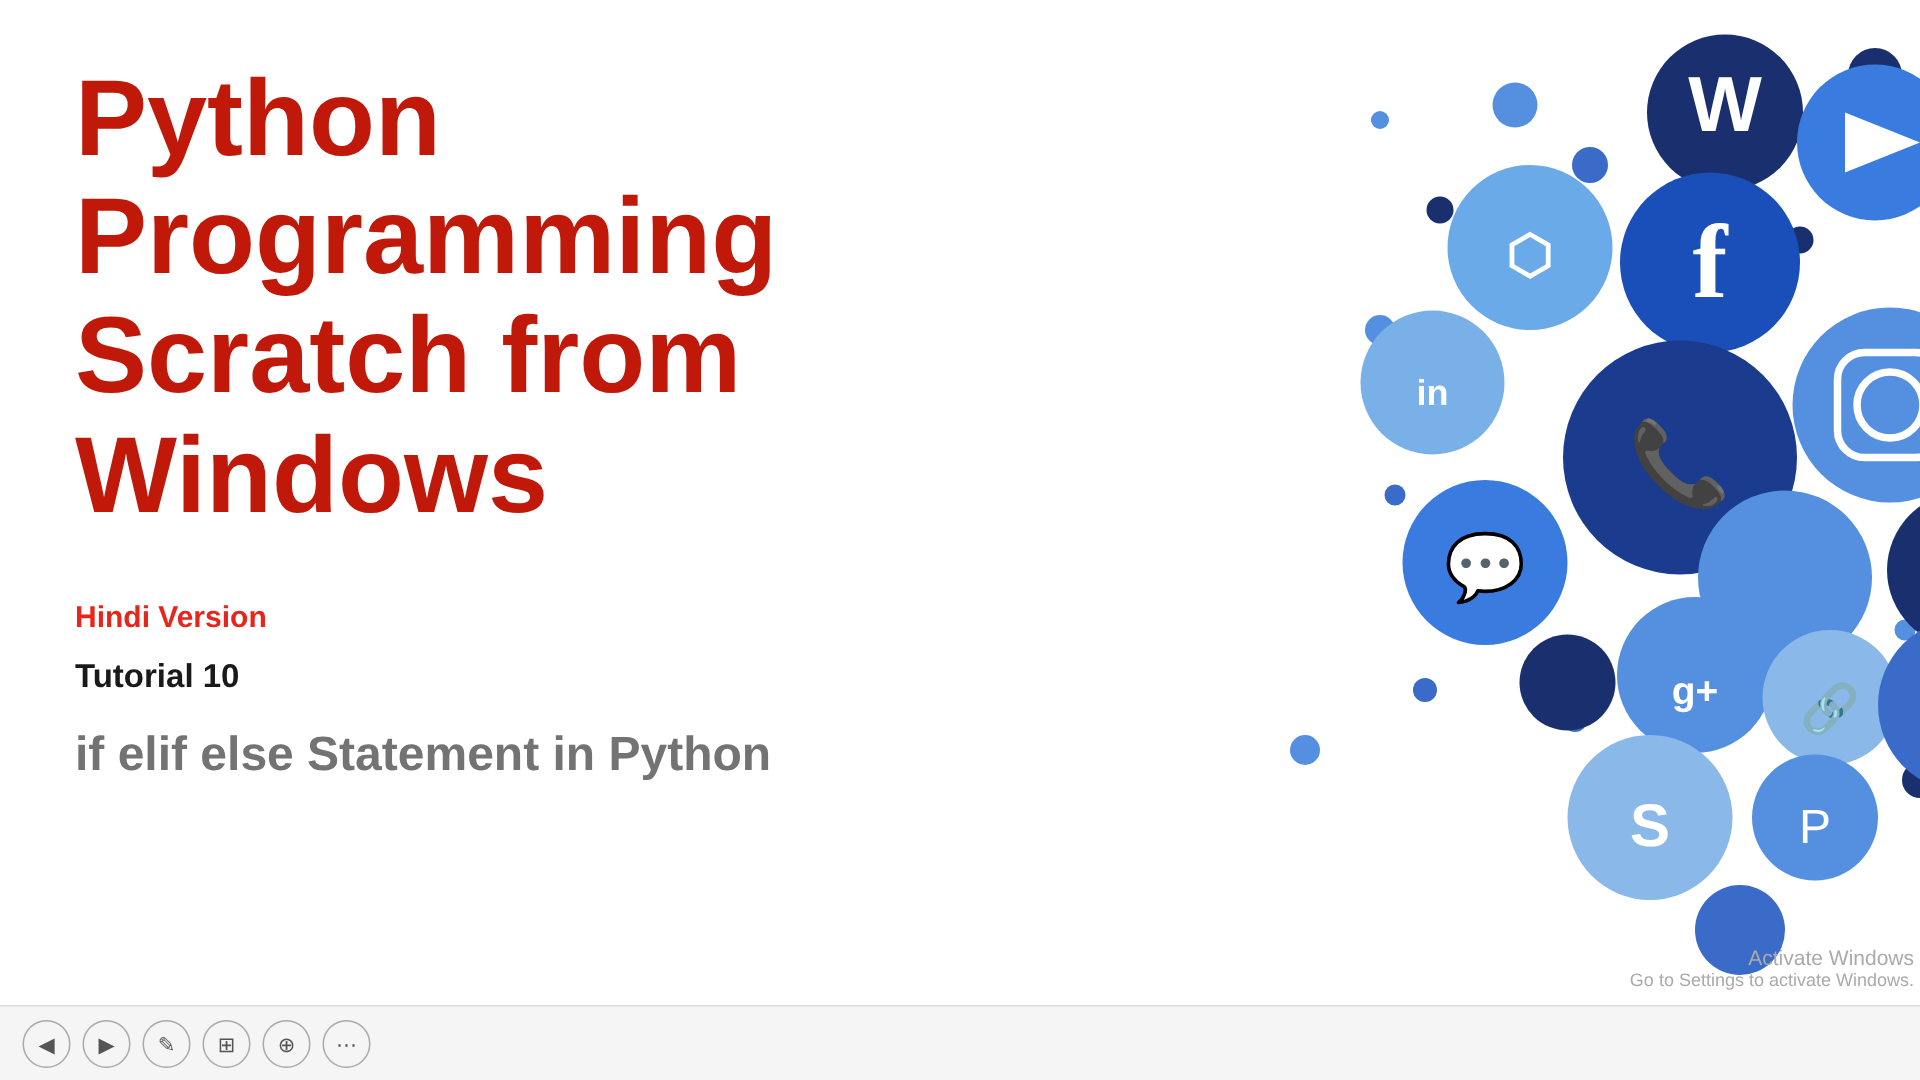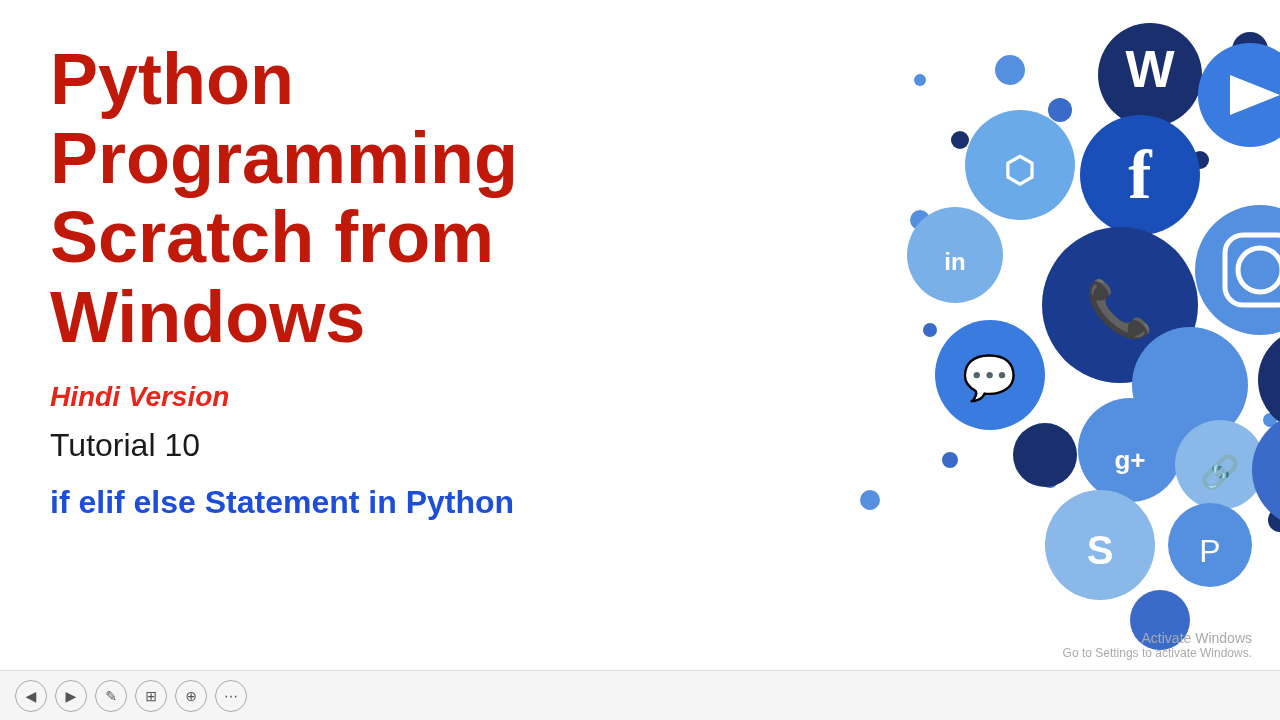--- a/index.html
+++ b/index.html
@@ -26,42 +26,41 @@
       flex-direction: column;
       justify-content: flex-start;
       flex-shrink: 0;
     }
 
     .main-title {
       font-size: 72px;
       font-weight: 900;
       color: #c0190a;
       line-height: 1.1;
-      margin-bottom: 24px;
+      margin-bottom: 44px;
     }
 
     .hindi-version {
-      font-size: 28px;
+      font-size: 20px;
       font-weight: bold;
       color: #e8251a;
       margin-bottom: 14px;
-      font-style: italic;
     }
 
     .tutorial-label {
-      font-size: 32px;
-      font-weight: normal;
+      font-size: 22px;
+      font-weight: bold;
       color: #1a1a1a;
       margin-bottom: 20px;
     }
 
     .subtitle {
       font-size: 32px;
       font-weight: bold;
-      color: #1d4ed8;
+      color: #737373;
     }
 
     .right-panel {
       flex: 1;
       position: relative;
       overflow: hidden;
     }
 
     
     .bottom-toolbar {
@@ -89,21 +88,21 @@
       justify-content: center;
       cursor: pointer;
       color: #555;
       font-size: 14px;
     }
 
     
     .activate-windows {
       position: absolute;
       bottom: 60px;
-      right: 28px;
+      right: 4px;
       text-align: right;
       color: #aaa;
     }
 
     .activate-windows .line1 {
       font-size: 14px;
     }
 
     .activate-windows .line2 {
       font-size: 12px;

